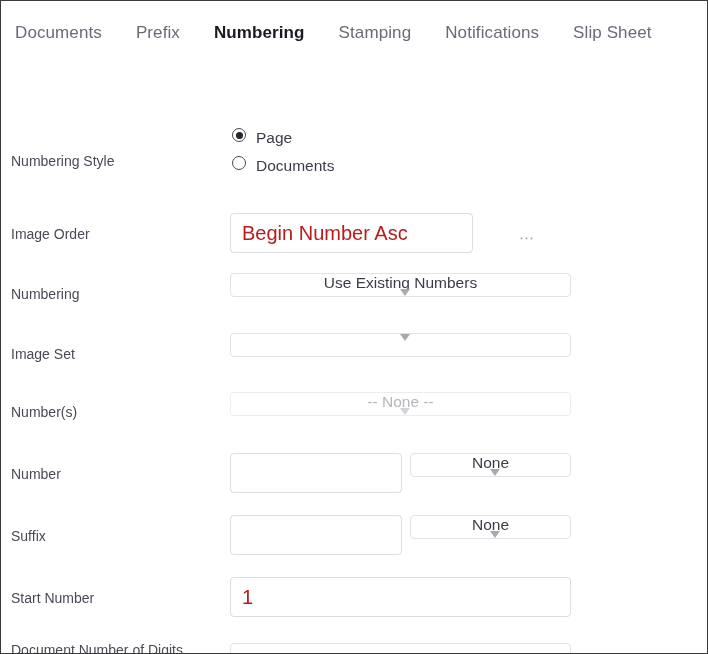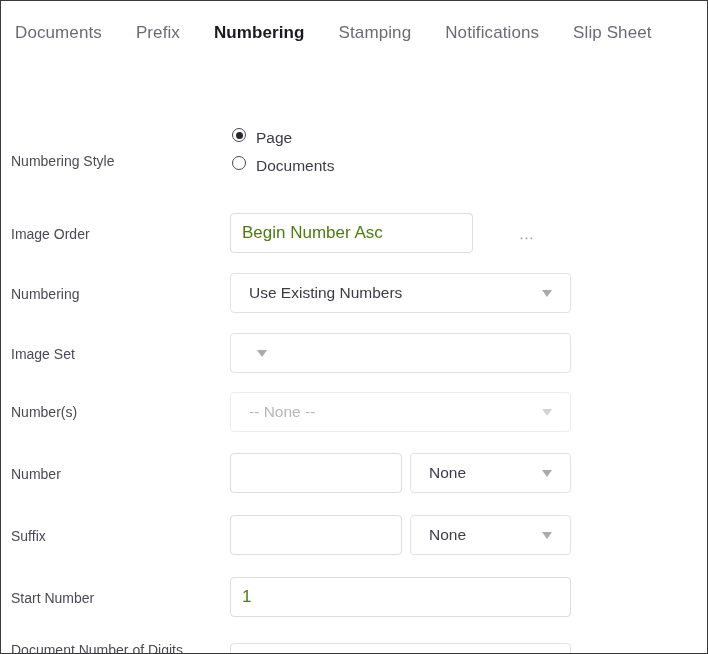--- a/index.html
+++ b/index.html
@@ -61,40 +61,41 @@
     color: #4a4a57;
     width: 210px;
   }
   .field-text {
     position: absolute;
     box-sizing: border-box;
     background: #ffffff;
     border: 1px solid #dcdce1;
     border-radius: 4px;
     height: 40px;
-    font-size: 17px;
-    color: #4d7c0f;
+    font-size: 20px;
+    color: #b91c1c;
     display: flex;
     align-items: center;
     padding: 0 11px;
     cursor: text;
   }
   .field-select {
     position: absolute;
     box-sizing: border-box;
     background: #ffffff;
     border: 1px solid #e2e2e6;
     border-radius: 4px;
-    height: 40px;
+    height: 24px;
     font-size: 15.5px;
     color: #3c3c48;
     display: flex;
     align-items: center;
     padding: 0 18px;
     cursor: pointer;
+    flex-direction: column;
   }
   .field-select.disabled {
     border-color: #ededf0;
     color: #b6b6bd;
     background: #ffffff;
     cursor: default;
     justify-content: flex-end;
   }
   .sel-value {
     flex: 1 1 auto;

